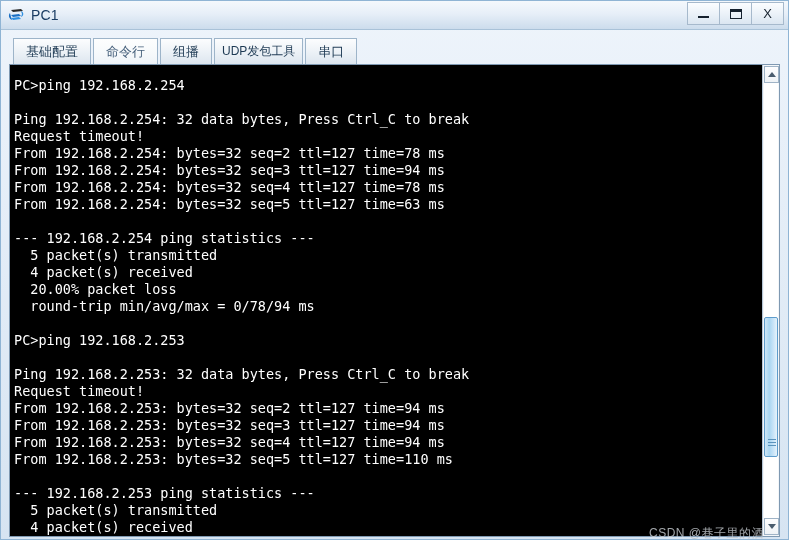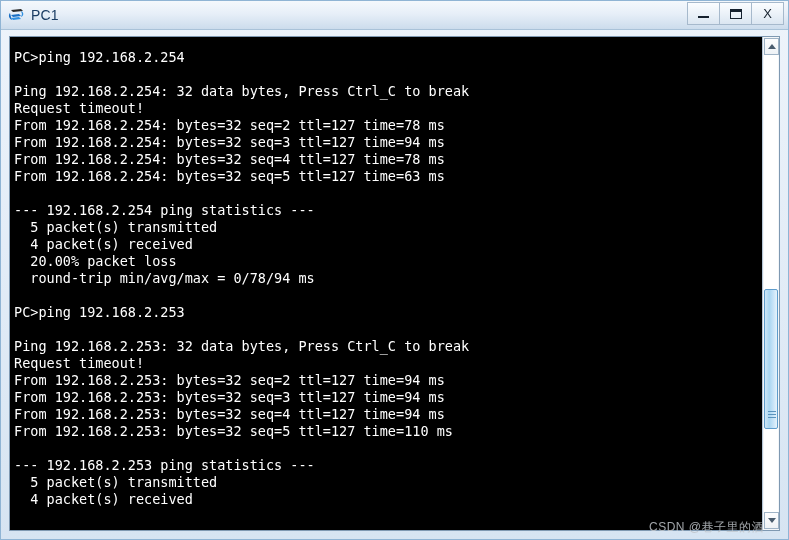--- a/index.html
+++ b/index.html
@@ -265,20 +265,37 @@
         <div class="max-mark"></div>
       </div>
       <div class="winbtn">
         <span class="glyph">X</span>
       </div>
     </div>
   </div>
 
   <div id="client">
 
+    <div id="tabstrip">
+      <div class="tab">
+        <span>基础配置</span>
+      </div>
+      <div class="tab active">
+        <span>命令行</span>
+      </div>
+      <div class="tab">
+        <span>组播</span>
+      </div>
+      <div class="tab small">
+        <span>UDP发包工具</span>
+      </div>
+      <div class="tab">
+        <span>串口</span>
+      </div>
+    </div>
 
     <div id="terminal-wrap">
       <div id="terminal"><div class="term-line">PC&gt;ping 192.168.2.254</div><div class="term-line">&nbsp;</div><div class="term-line">Ping 192.168.2.254: 32 data bytes, Press Ctrl_C to break</div><div class="term-line">Request timeout!</div><div class="term-line">From 192.168.2.254: bytes=32 seq=2 ttl=127 time=78 ms</div><div class="term-line">From 192.168.2.254: bytes=32 seq=3 ttl=127 time=94 ms</div><div class="term-line">From 192.168.2.254: bytes=32 seq=4 ttl=127 time=78 ms</div><div class="term-line">From 192.168.2.254: bytes=32 seq=5 ttl=127 time=63 ms</div><div class="term-line">&nbsp;</div><div class="term-line">--- 192.168.2.254 ping statistics ---</div><div class="term-line">  5 packet(s) transmitted</div><div class="term-line">  4 packet(s) received</div><div class="term-line">  20.00% packet loss</div><div class="term-line">  round-trip min/avg/max = 0/78/94 ms</div><div class="term-line">&nbsp;</div><div class="term-line">PC&gt;ping 192.168.2.253</div><div class="term-line">&nbsp;</div><div class="term-line">Ping 192.168.2.253: 32 data bytes, Press Ctrl_C to break</div><div class="term-line">Request timeout!</div><div class="term-line">From 192.168.2.253: bytes=32 seq=2 ttl=127 time=94 ms</div><div class="term-line">From 192.168.2.253: bytes=32 seq=3 ttl=127 time=94 ms</div><div class="term-line">From 192.168.2.253: bytes=32 seq=4 ttl=127 time=94 ms</div><div class="term-line">From 192.168.2.253: bytes=32 seq=5 ttl=127 time=110 ms</div><div class="term-line">&nbsp;</div><div class="term-line">--- 192.168.2.253 ping statistics ---</div><div class="term-line">  5 packet(s) transmitted</div><div class="term-line">  4 packet(s) received</div></div>
 
       <div id="vscroll">
         <div class="sb-arrow" id="sb-up">
           <div class="arrow-up"></div>
         </div>
         <div id="sb-track"></div>
         <div id="sb-thumb">

